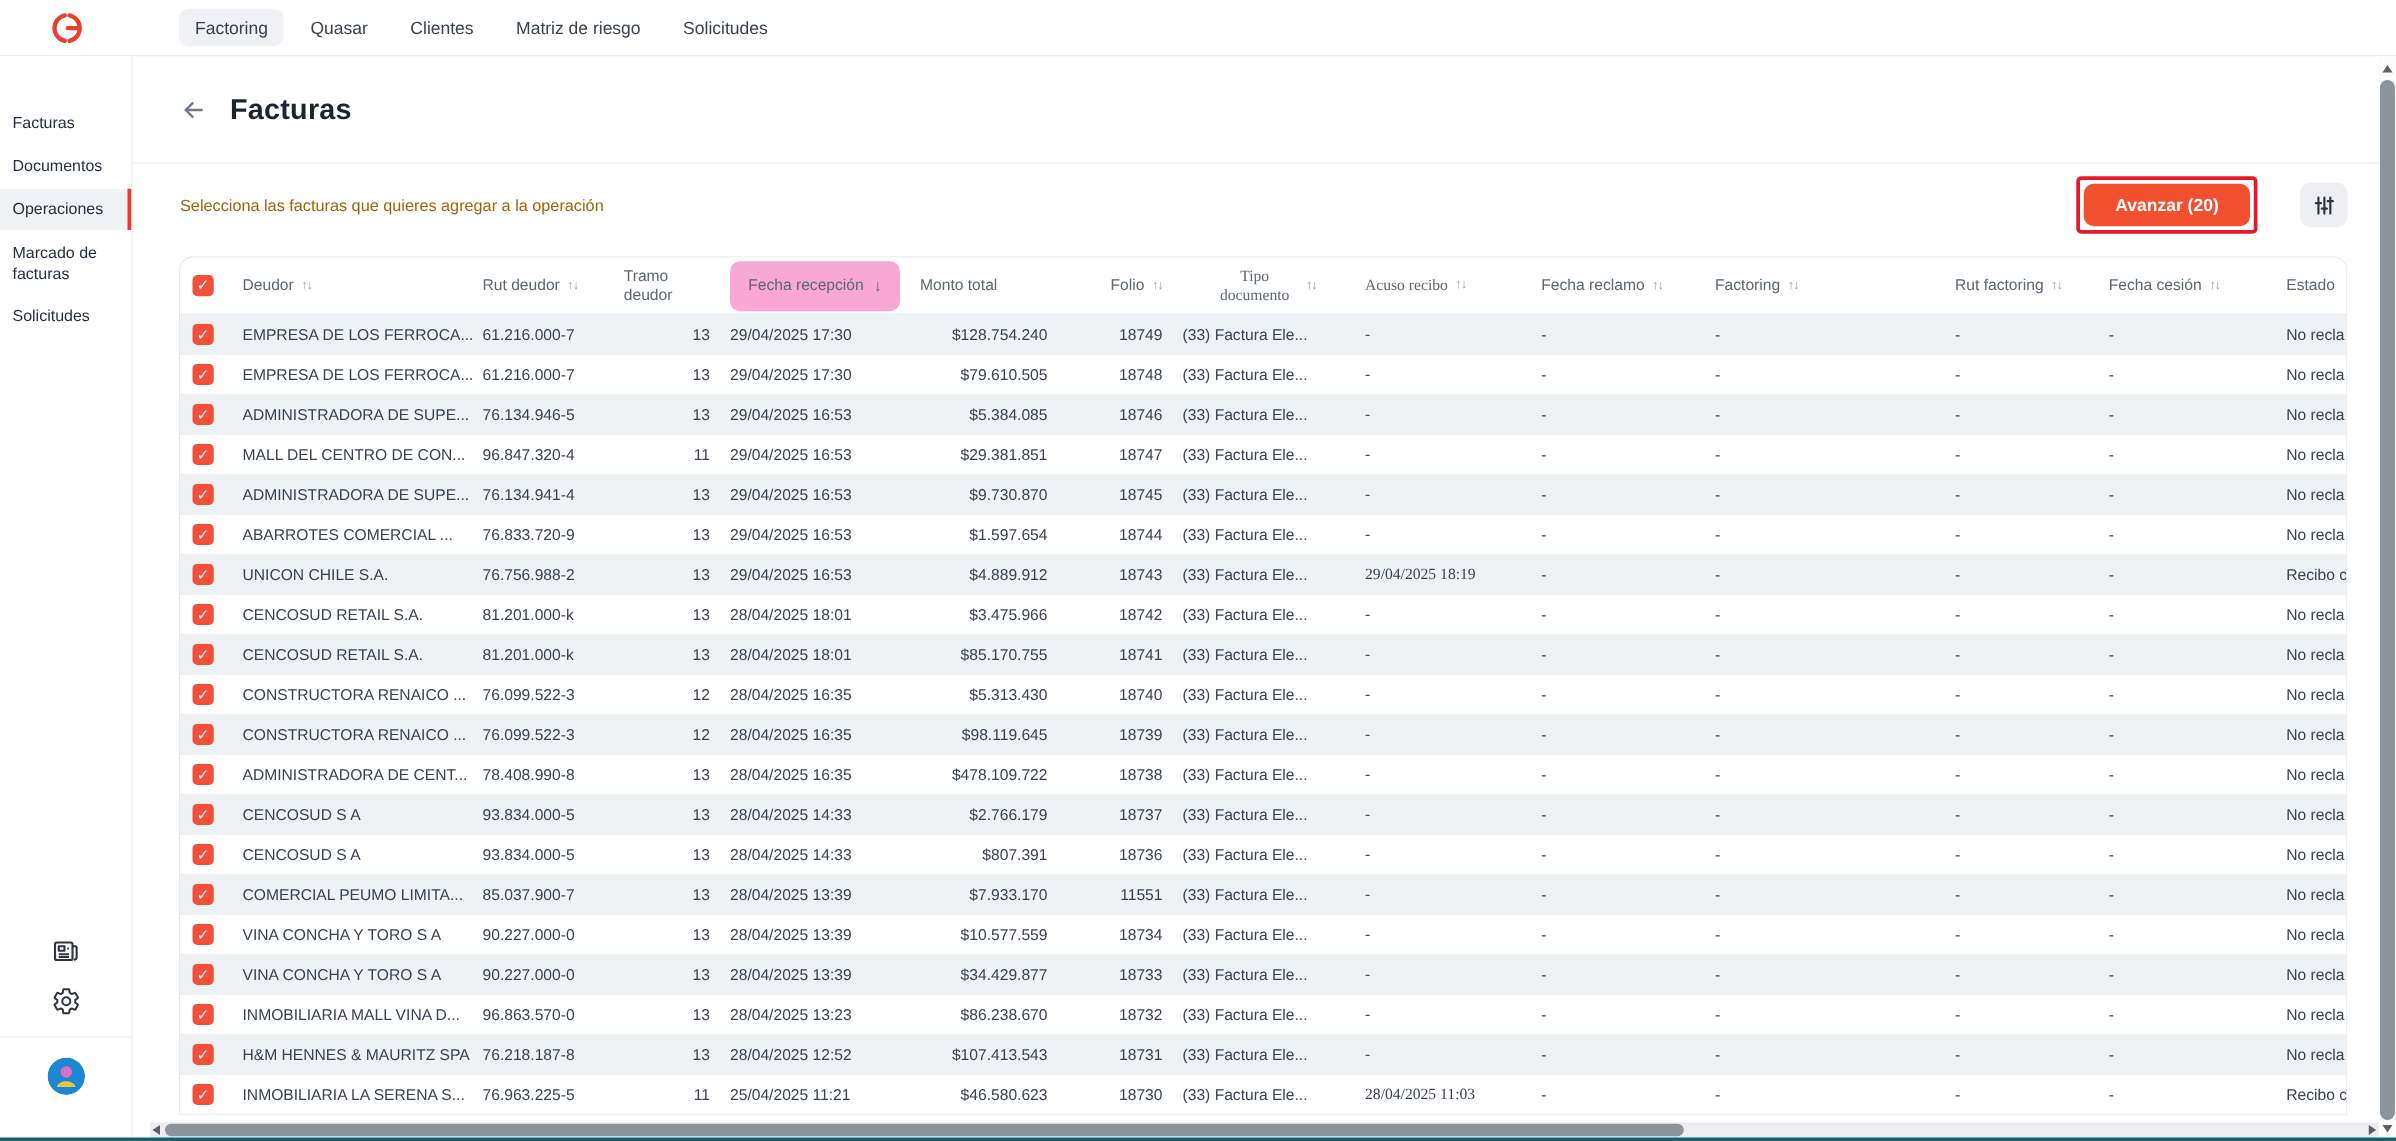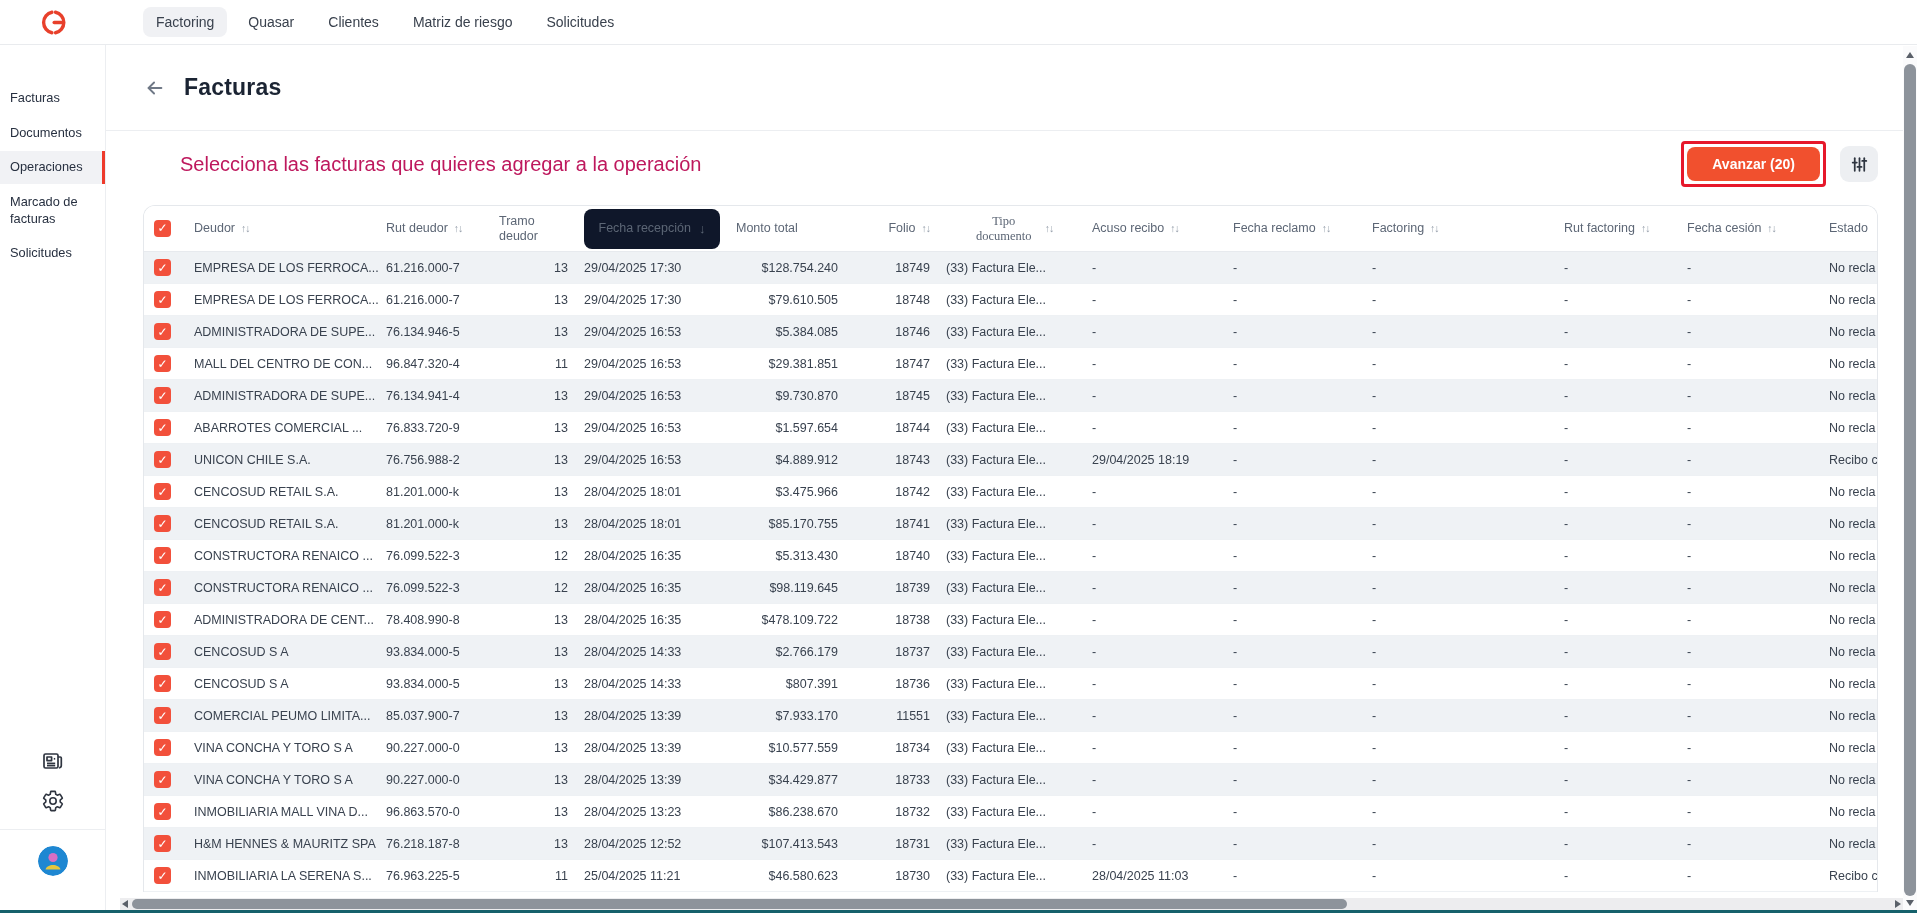--- a/index.html
+++ b/index.html
@@ -24,48 +24,48 @@
   .side-divider { width:106px; border-top:1px solid #eceef1; margin-bottom:16px; }
   .avatar { width:30px; height:30px; border-radius:50%; overflow:hidden; cursor:pointer; border:none; padding:0; background:none; display:flex; }
 
   
   .main { flex:1; display:flex; flex-direction:column; overflow:hidden; }
   .page-head { height:86px; flex:none; display:flex; align-items:center; padding-left:38px; border-bottom:1px solid #eceef1; }
   .back-btn { background:none; border:none; cursor:pointer; display:flex; }
   .page-title { font-size:23px; font-weight:bold; color:#1b2433; margin-left:18px; letter-spacing:.2px; }
 
   .toolbar { display:flex; align-items:center; justify-content:space-between; padding:10px 39px 0 38px; flex:none; }
-  .subtitle { font-size:20px; color:#be185d;margin-left:36px; }
-  .actions { display:flex; align-items:center; }
+  .subtitle { font-size:13px; color:#a16207; }
+  .actions { display:flex; align-items:center;gap:20px; }
   .annotate { border:3px solid #e6182b; border-radius:4px; padding:3px; }
   .btn-avanzar { background:#f1502e; color:#fff; font-weight:bold; font-size:14px; border:none; border-radius:8px; padding:9px 25px; cursor:pointer; font-family:inherit; }
   .btn-filter { width:38px; height:36px; background:#edeff2; border:none; border-radius:9px; margin-left:14px; display:flex; align-items:center; justify-content:center; cursor:pointer; }
 
   
   .card { margin:18px 0 0 37px; width:1735px; border:1px solid #e5e8ec; border-bottom:none; border-radius:12px 12px 0 0; overflow:hidden; background:#fff; flex:none; }
   .thead { display:flex; height:46px; align-items:center; border-bottom:1px solid #e7eaee; background:#fff; }
   .th { font-size:12.5px; color:#5c6675; display:flex; align-items:center; padding:0 8px; line-height:1.2; flex:none; height:100%; }
   .th .lbl { white-space:normal; }
   .sort { font-size:10.5px; color:#98a1ad; margin-left:6px; letter-spacing:-1px; white-space:nowrap; }
   .sort-active { font-size:13px; color:#5c6675; margin-left:8px; }
-  .th-pill { background:#0f172a; border-radius:8px; display:flex; align-items:center; justify-content:center; width:100%; height:40px; padding:0 8px; text-align:center; }
+  .th-pill { background:#f9a8d4; border-radius:8px; display:flex; align-items:center; justify-content:center; width:100%; height:40px; padding:0 8px; text-align:center; }
   .tr { display:flex; height:32px; align-items:center; font-size:12.5px; color:#39424f; border-bottom:1px solid #eef1f4; background:#fff; }
   .tr.alt { background:#eff2f5; }
   .td { padding:0 8px; white-space:nowrap; overflow:hidden; flex:none; }
   .cb { width:17px; height:17px; background:#f2503b; border-radius:4px; color:#fff; font-size:12px; display:flex; align-items:center; justify-content:center; cursor:pointer; }
 
   .col-sel       { width:42px; display:flex; justify-content:flex-start; padding-left:10px; }
   .col-deudor    { width:192px; }
   .col-rut_deudor{ width:113px; }
   .col-tramo     { width:85px;  }
   .col-fecha_recepcion { width:152px; }
   .col-monto     { width:118px; }
   .col-folio     { width:92px;text-align:right;  }
   .col-tipo_documento { width:146px; }
-  .col-acuso_recibo   { width:141px; }
+  .col-acuso_recibo   { width:141px;font-family:Liberation Serif, serif; }
   .col-fecha_reclamo  { width:139px; }
   .col-factoring      { width:192px; }
   .col-rut_factoring  { width:123px; }
   .col-fecha_cesion   { width:142px; }
   .col-estado         { width:120px; }
   .td.col-tramo, .td.col-monto, .td.col-folio { text-align:right; }
   .th.col-monto { justify-content:flex-start; }
   .th.col-folio { justify-content:flex-end; }
   .th.col-tipo_documento { justify-content:center; text-align:center; }
   .th.col-tramo .lbl { width:48px; }

